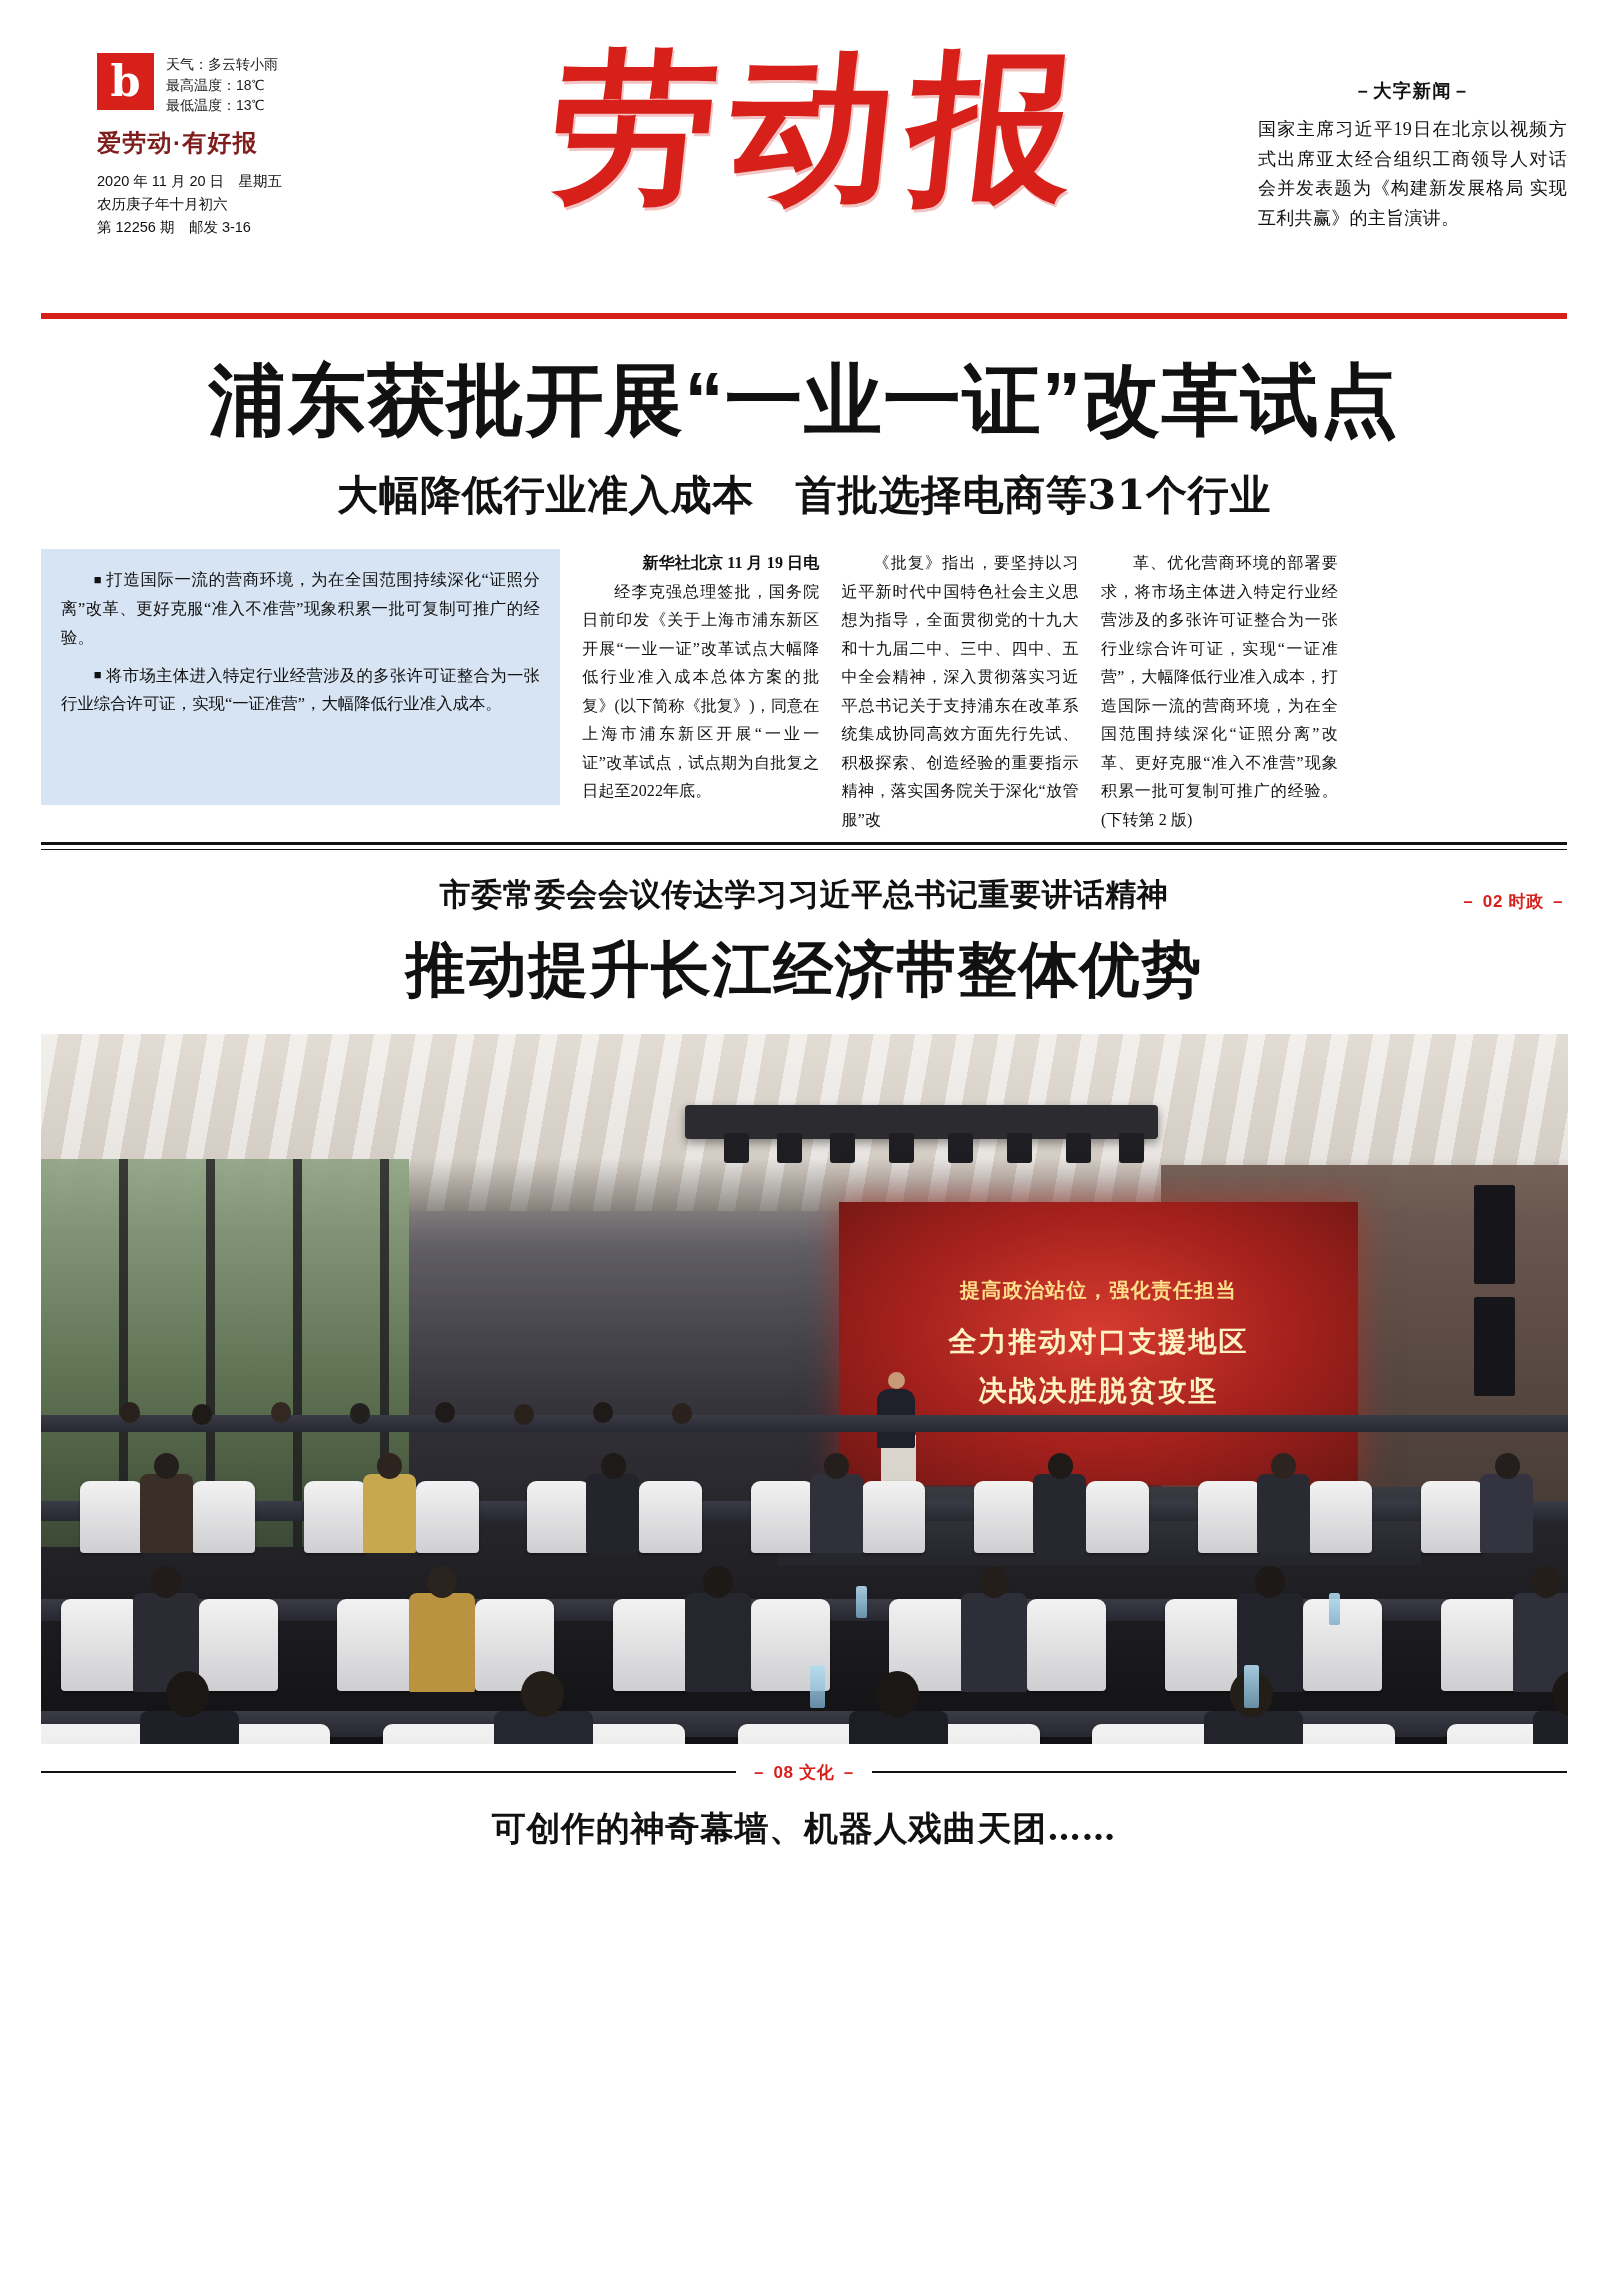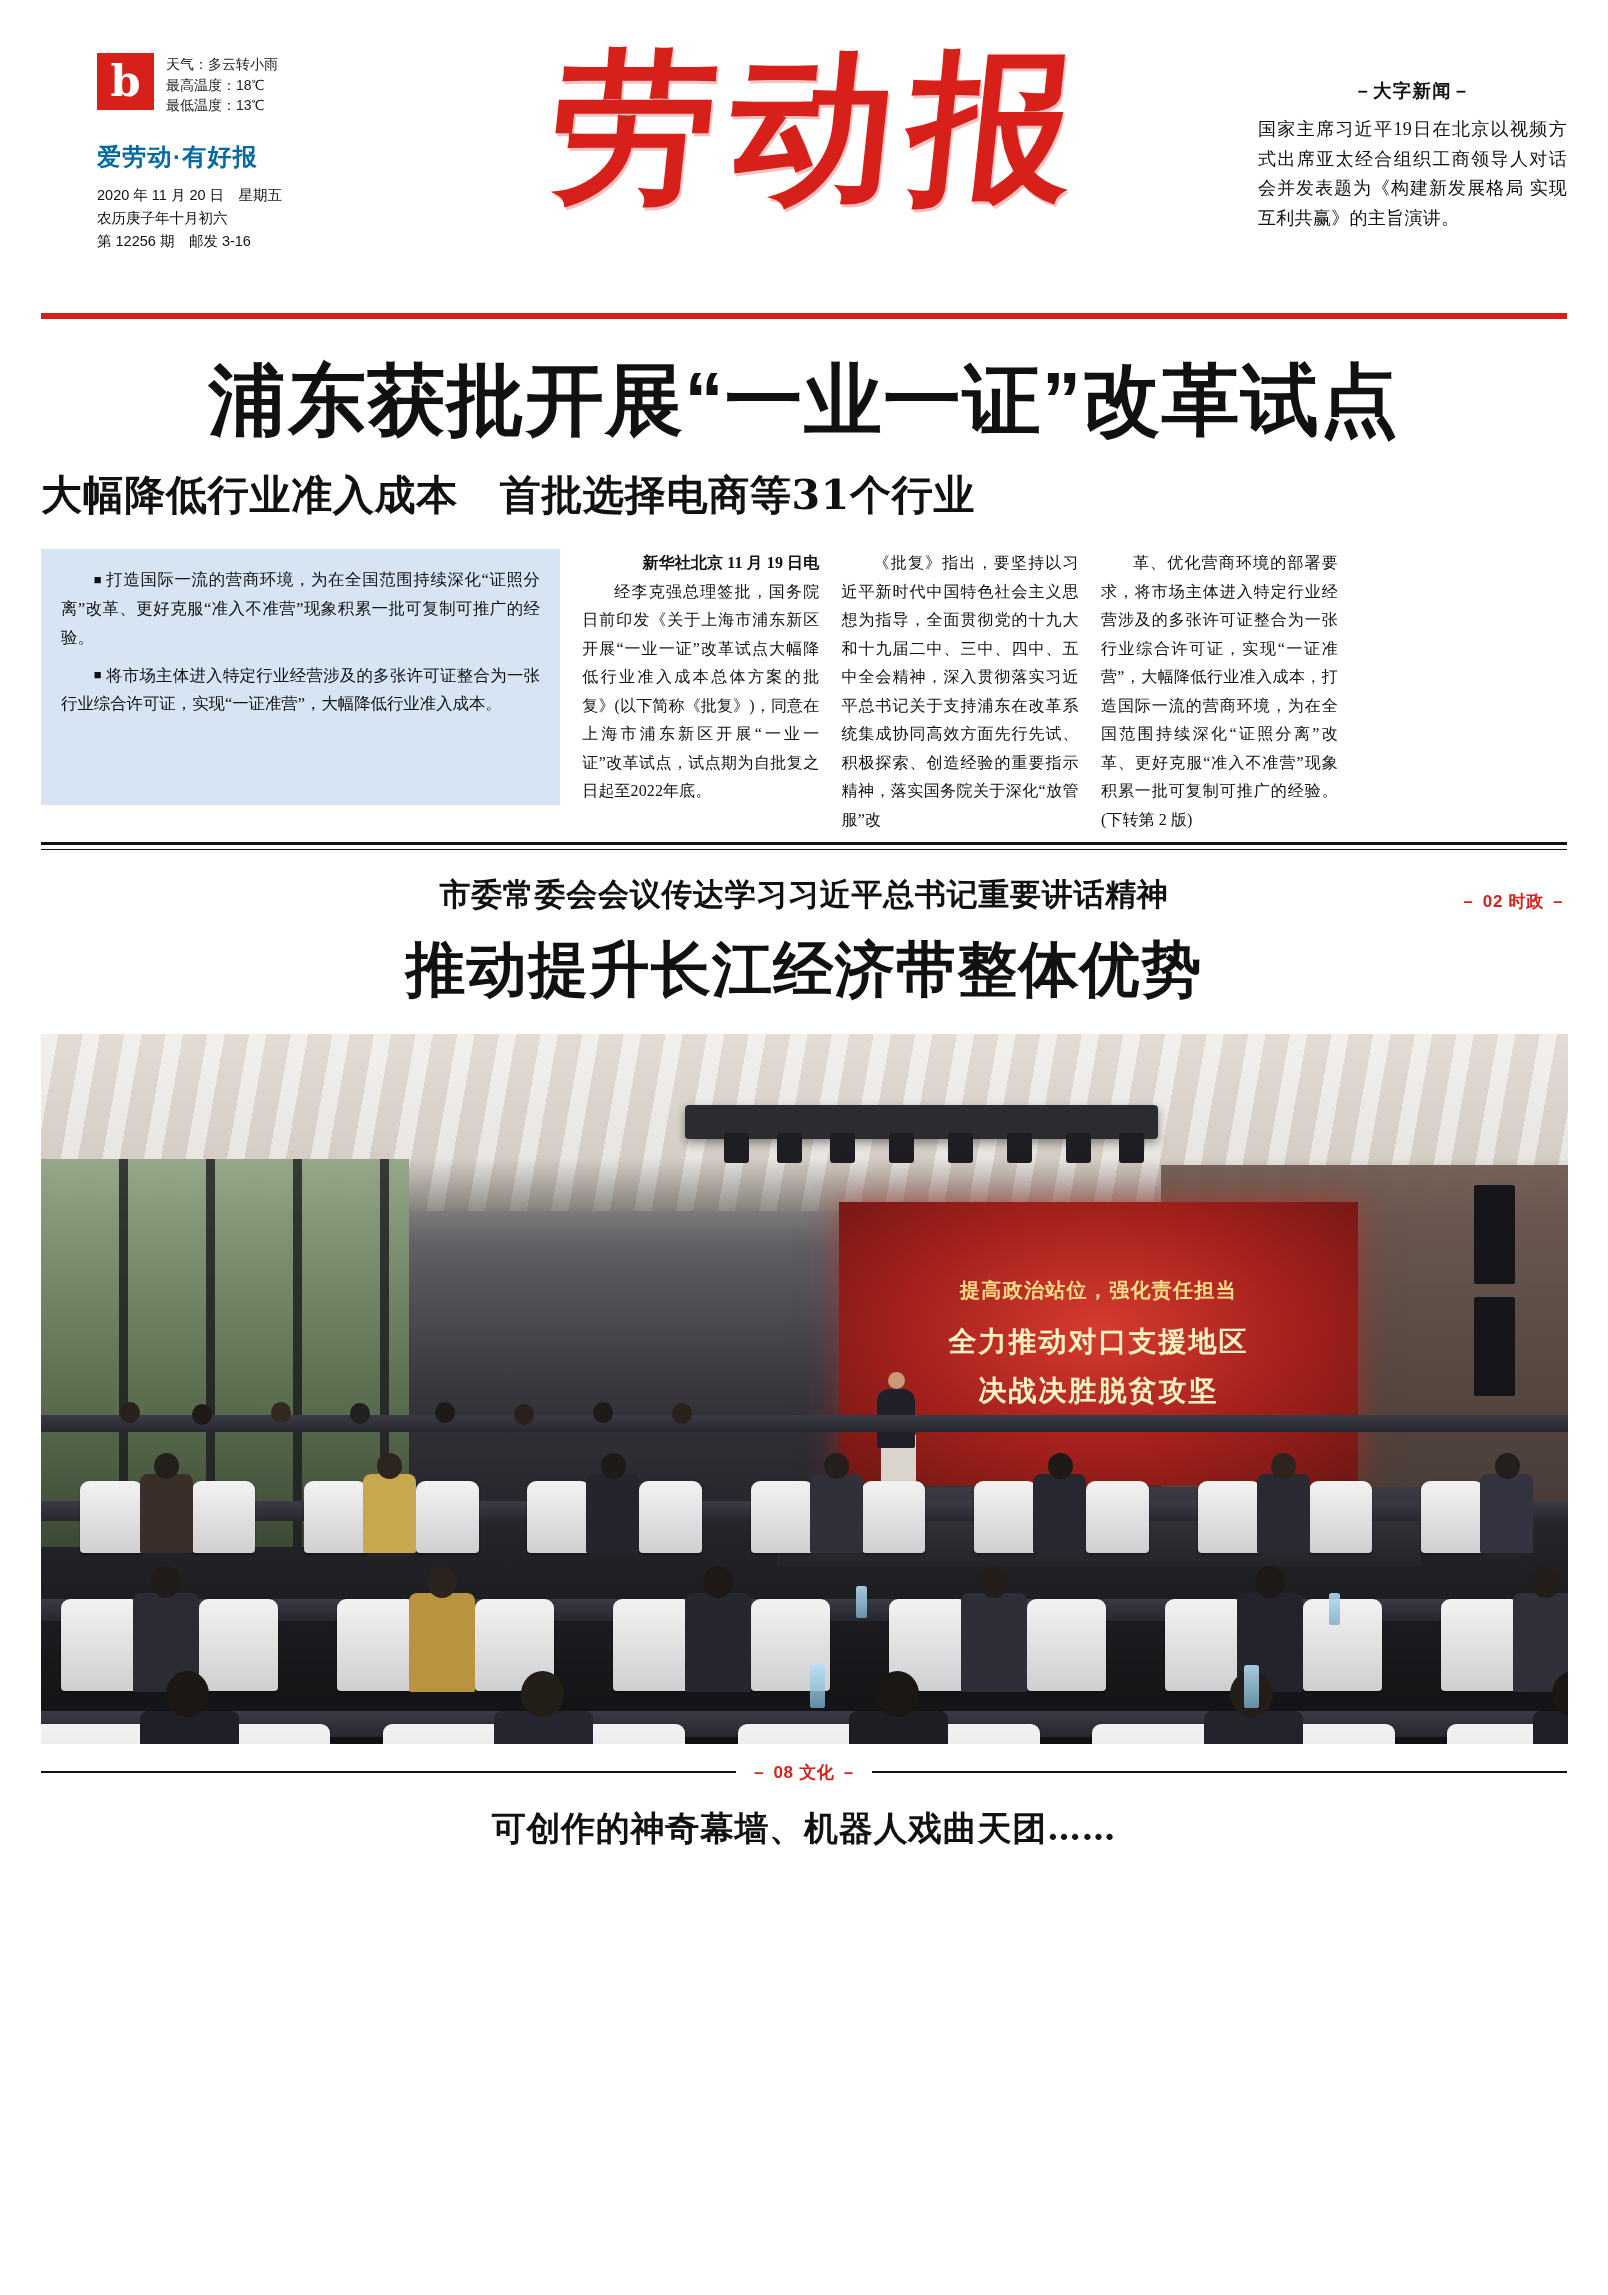--- a/index.html
+++ b/index.html
@@ -55,22 +55,22 @@
     flex: none;
   }
   .weather {
     font-size: 14px;
     line-height: 1.45;
     color: #222;
     padding-top: 1.3px;
     font-family: "Liberation Sans", sans-serif;
   }
   .slogan {
-    margin-top: 26px;
-    color: #0369a1;
+    margin-top: 12px;
+    color: #7f1d1d;
     font-size: 24px;
     font-weight: bold;
     letter-spacing: 1.3px;
     font-family: "Liberation Sans", sans-serif;
   }
   .issue-lines {
     margin-top: 10.5px;
     font-size: 14.5px;
     line-height: 1.6;
     color: #111;
@@ -137,20 +137,21 @@
     font-size: 78px;
     font-weight: bold;
     text-align: center;
     letter-spacing: 1.3px;
     font-family: Liberation Sans, sans-serif;
     line-height: 1.12;
   }
   .lead-sub {
     font-size: 41px;
     font-weight: bold;
+    text-align: center;
     margin-top: 24px;
     letter-spacing: 0.7px;
     font-family: "DejaVu Serif", serif;
   }
 
   .lead-cols {
     display: flex;
     gap: 22.3px;
     margin-top: 26px;
     align-items: flex-start;

